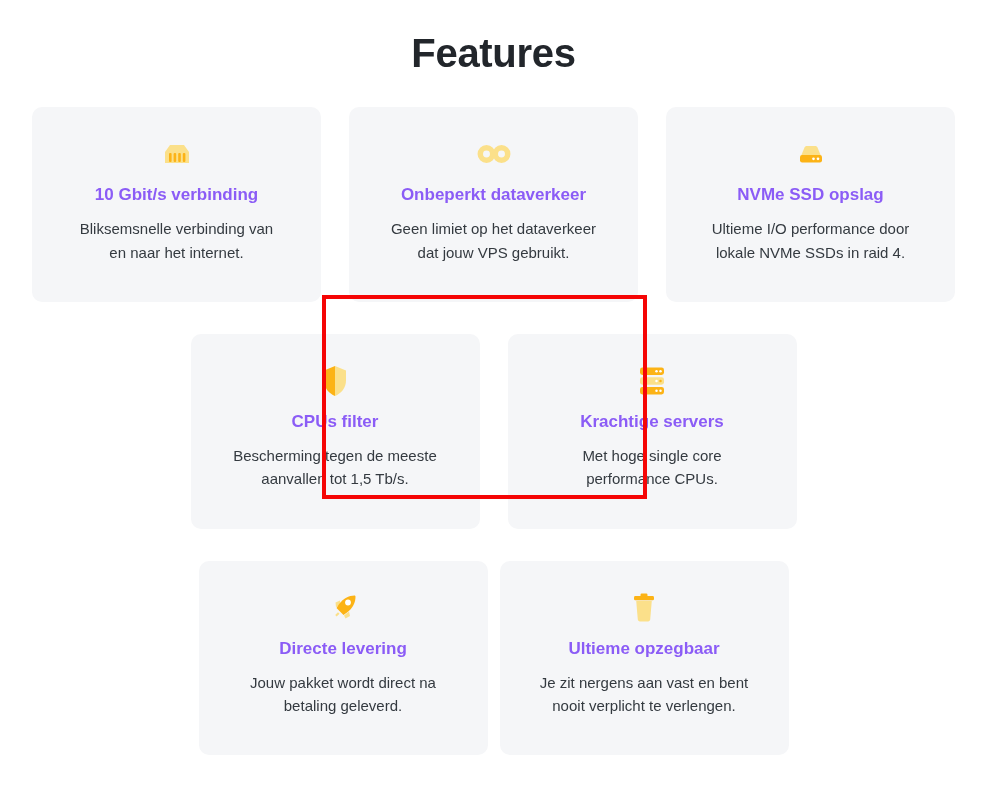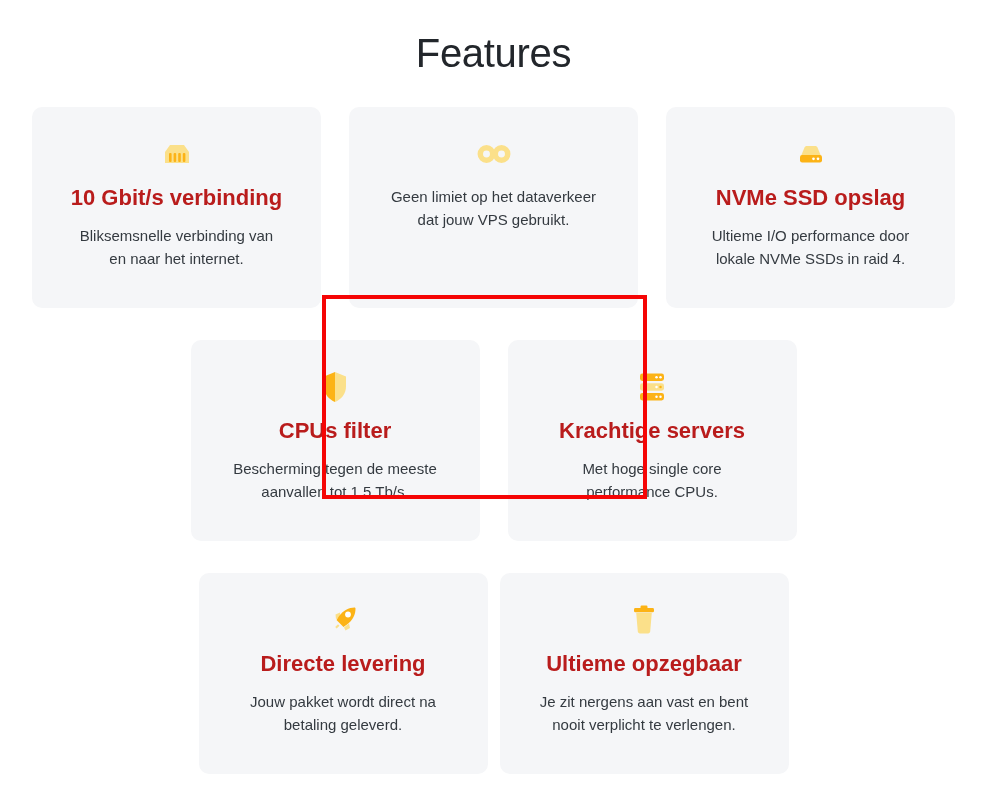--- a/index.html
+++ b/index.html
@@ -12,21 +12,21 @@
     background: #ffffff;
     font-family: "Liberation Sans", "DejaVu Sans", sans-serif;
     color: #212529;
     overflow: hidden;
     position: relative;
   }
 
   .page-title {
     text-align: center;
     font-size: 40px;
-    font-weight: normal;
+    font-weight: bold;
     color: #22262b;
     letter-spacing: -0.3px;
     margin: 0;
     padding-top: 31px;
     line-height: 1.1;
   }
 
   .grid {
     width: 923px;
     margin: 0 auto;
@@ -61,23 +61,23 @@
   .card-icon {
     height: 38px;
     display: flex;
     align-items: center;
     justify-content: center;
     margin-bottom: 11px;
   }
   .card-icon svg { display: block; }
 
   .card-title {
-    font-size: 22px;
+    font-size: 17px;
     font-weight: bold;
-    color: #b91c1c;
+    color: #8b5cf6;
     margin: 0 0 10px 0;
     line-height: 1.25;
   }
 
   .card-desc {
     font-size: 15px;
     font-weight: normal;
     color: #343a40;
     line-height: 1.55;
     margin: 12px;
@@ -122,20 +122,21 @@
 
     <div class="card tall">
       <div class="card-icon">
         <svg width="40" height="24" viewBox="0 0 40 24" aria-hidden="true">
           <g fill="none" stroke="#fbe08a" stroke-width="5.5" stroke-linecap="round">
             <circle cx="12.5" cy="12" r="6.2"></circle>
             <circle cx="27.5" cy="12" r="6.2"></circle>
           </g>
         </svg>
       </div>
+      <div class="card-title">Onbeperkt dataverkeer</div>
       <div class="card-desc">Geen limiet op het dataverkeer dat jouw VPS gebruikt.</div>
     </div>
 
     <div class="card tall">
       <div class="card-icon">
         <svg width="38" height="28" viewBox="0 0 38 28" aria-hidden="true">
           <path d="M9 16 L12.5 7.5 C12.9 6.6 13.7 6 14.7 6 L23.3 6 C24.3 6 25.1 6.6 25.5 7.5 L29 16 Z" fill="#fbe08a"></path>
           <rect x="8" y="15" width="22" height="7.5" rx="2.2" fill="#fcb316"></rect>
           <circle cx="21.5" cy="18.8" r="1.35" fill="#ffffff"></circle>
           <circle cx="26" cy="18.8" r="1.35" fill="#ffffff"></circle>

